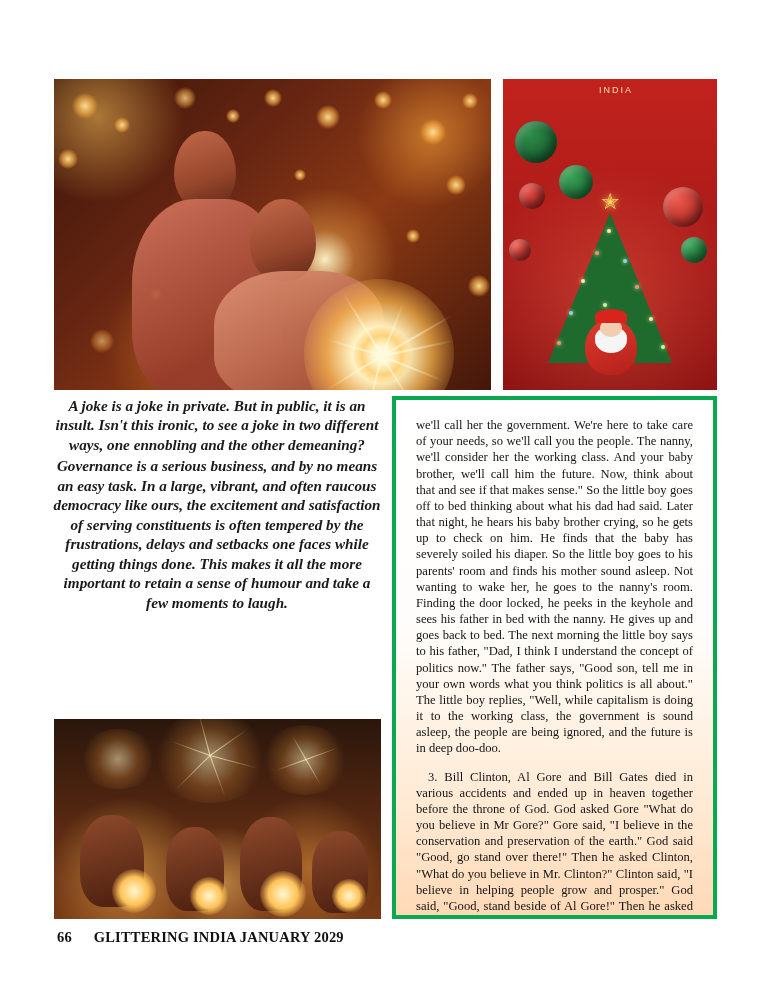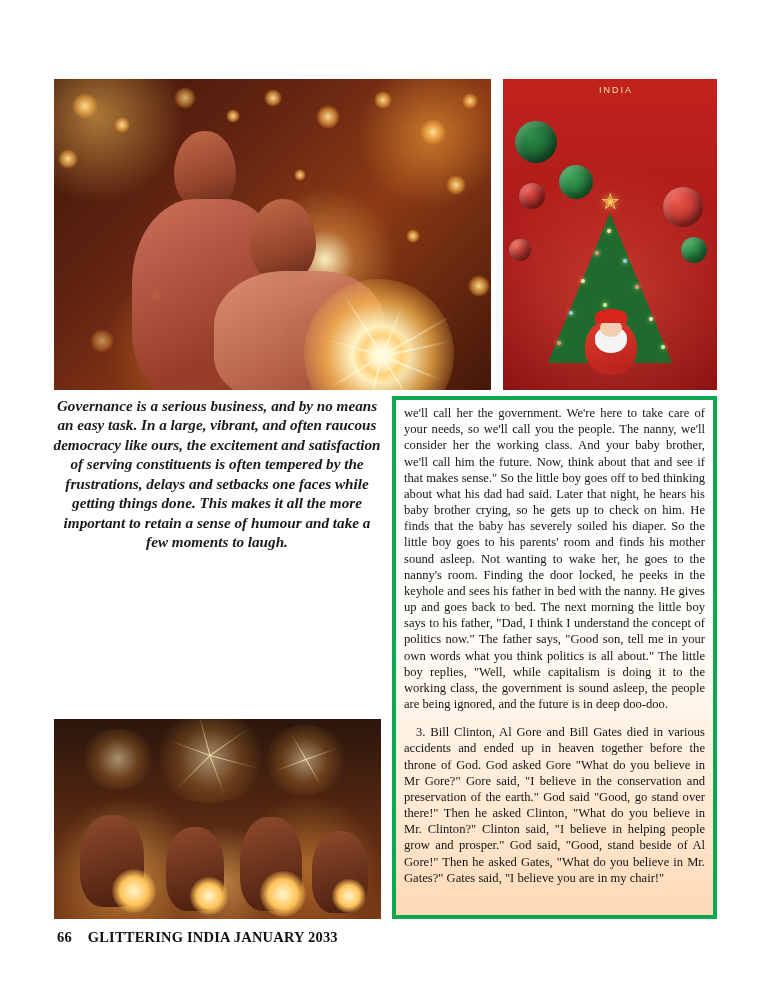--- a/index.html
+++ b/index.html
@@ -87,40 +87,40 @@
     padding: 5px 8px 5px 8px;
     font-family: "Liberation Serif", serif;
     font-size: 12.6px;
     line-height: 1.285;
     color: #141414;
     text-align: justify;
     text-justify: inter-word;
     hyphens: auto;
   }
   .text-panel-inner p {
-    margin: 0;
+    margin: 12px;
   }
   .text-panel-inner p.para-gap {
     margin-top: 12px;
     text-indent: 12px;
   }
 
   
   .footer {
     position: absolute;
     left: 57px;
     top: 929px;
     font-family: "Liberation Serif", serif;
     font-size: 14.5px;
     font-weight: bold;
     letter-spacing: 0.2px;
     color: #111111;
   }
   .footer .pg {
-    margin-right: 12px;
+    margin-right: 18px;
   }
 
   
   .img-layer { position: absolute; inset: 0; }
 
   
   .dt-bg {
     background:
       radial-gradient(circle at 62% 58%, rgba(255,246,200,0.95) 0%, rgba(255,190,90,0.35) 9%, rgba(0,0,0,0) 22%),
       radial-gradient(circle at 10% 12%, rgba(255,196,92,0.55) 0%, rgba(0,0,0,0) 18%),
@@ -331,20 +331,21 @@
       <div class="tree-light" style="left:54px;  top:262px; background:#ff8e72;"></div>
       <div class="tree-light" style="left:158px; top:266px; background:#b9ff9c;"></div>
     </div>
     <div class="santa-body" style="left:82px; top:240px; width:52px; height:56px;"></div>
     <div class="santa-beard" style="left:92px; top:248px; width:32px; height:26px;"></div>
     <div class="santa-face" style="left:97px; top:240px; width:22px; height:18px;"></div>
     <div style="position:absolute; left:92px; top:230px; width:32px; height:14px; border-radius:50% 50% 0 0; background:#d8241d;"></div>
   </div>
 
   <div class="quote-block">
+    <p>A joke is a joke in private. But in public, it is an insult. Isn't this ironic, to see a joke in two different ways, one ennobling and the other demeaning?</p>
     <p>Governance is a serious business, and by no means an easy task. In a large, vibrant, and often raucous democracy like ours, the excitement and satisfaction of serving constituents is often tempered by the frustrations, delays and setbacks one faces while getting things done. This makes it all the more important to retain a sense of humour and take a few moments to laugh.</p>
   </div>
 
   <div class="photo-diwali-bottom">
     <div class="img-layer db-bg"></div>
     <div class="img-layer">
       <div class="firework" style="left:96px;  top:-6px; width:120px; height:90px;"></div>
       <div class="firework" style="left:206px; top:6px;  width:90px;  height:70px;"></div>
       <div class="firework" style="left:24px;  top:10px; width:80px;  height:60px;"></div>
       <div class="fw-ray" style="left:156px; top:36px; width:46px; transform:rotate(-35deg);"></div>
@@ -374,16 +375,16 @@
 
   <div class="text-panel">
     <div class="text-panel-inner">
       <p>we'll call her the government. We're here to take care of your needs, so we'll call you the people. The nanny, we'll consider her the working class. And your baby brother, we'll call him the future. Now, think about that and see if that makes sense." So the little boy goes off to bed thinking about what his dad had said. Later that night, he hears his baby brother crying, so he gets up to check on him. He finds that the baby has severely soiled his diaper. So the little boy goes to his parents' room and finds his mother sound asleep. Not wanting to wake her, he goes to the nanny's room. Finding the door locked, he peeks in the keyhole and sees his father in bed with the nanny. He gives up and goes back to bed. The next morning the little boy says to his father, "Dad, I think I understand the concept of politics now." The father says, "Good son, tell me in your own words what you think politics is all about." The little boy replies, "Well, while capitalism is doing it to the working class, the government is sound asleep, the people are being ignored, and the future is in deep doo-doo.</p>
       <p class="para-gap">3. Bill Clinton, Al Gore and Bill Gates died in various accidents and ended up in heaven together before the throne of God. God asked Gore "What do you believe in Mr Gore?" Gore said, "I believe in the conservation and preservation of the earth." God said "Good, go stand over there!" Then he asked Clinton, "What do you believe in Mr. Clinton?" Clinton said, "I believe in helping people grow and prosper." God said, "Good, stand beside of Al Gore!" Then he asked Gates, "What do you believe in Mr. Gates?" Gates said, "I believe you are in my chair!"</p>
     </div>
   </div>
 
   <div class="footer">
     <span class="pg">66</span>
-    <span>GLITTERING INDIA JANUARY 2033</span>
+    <span>GLITTERING INDIA JANUARY 2029</span>
   </div>
 
 </div>
 
 </body></html>

